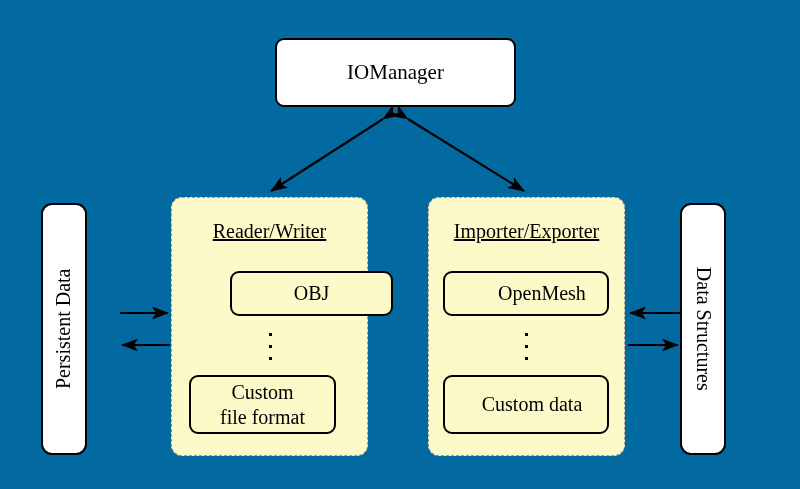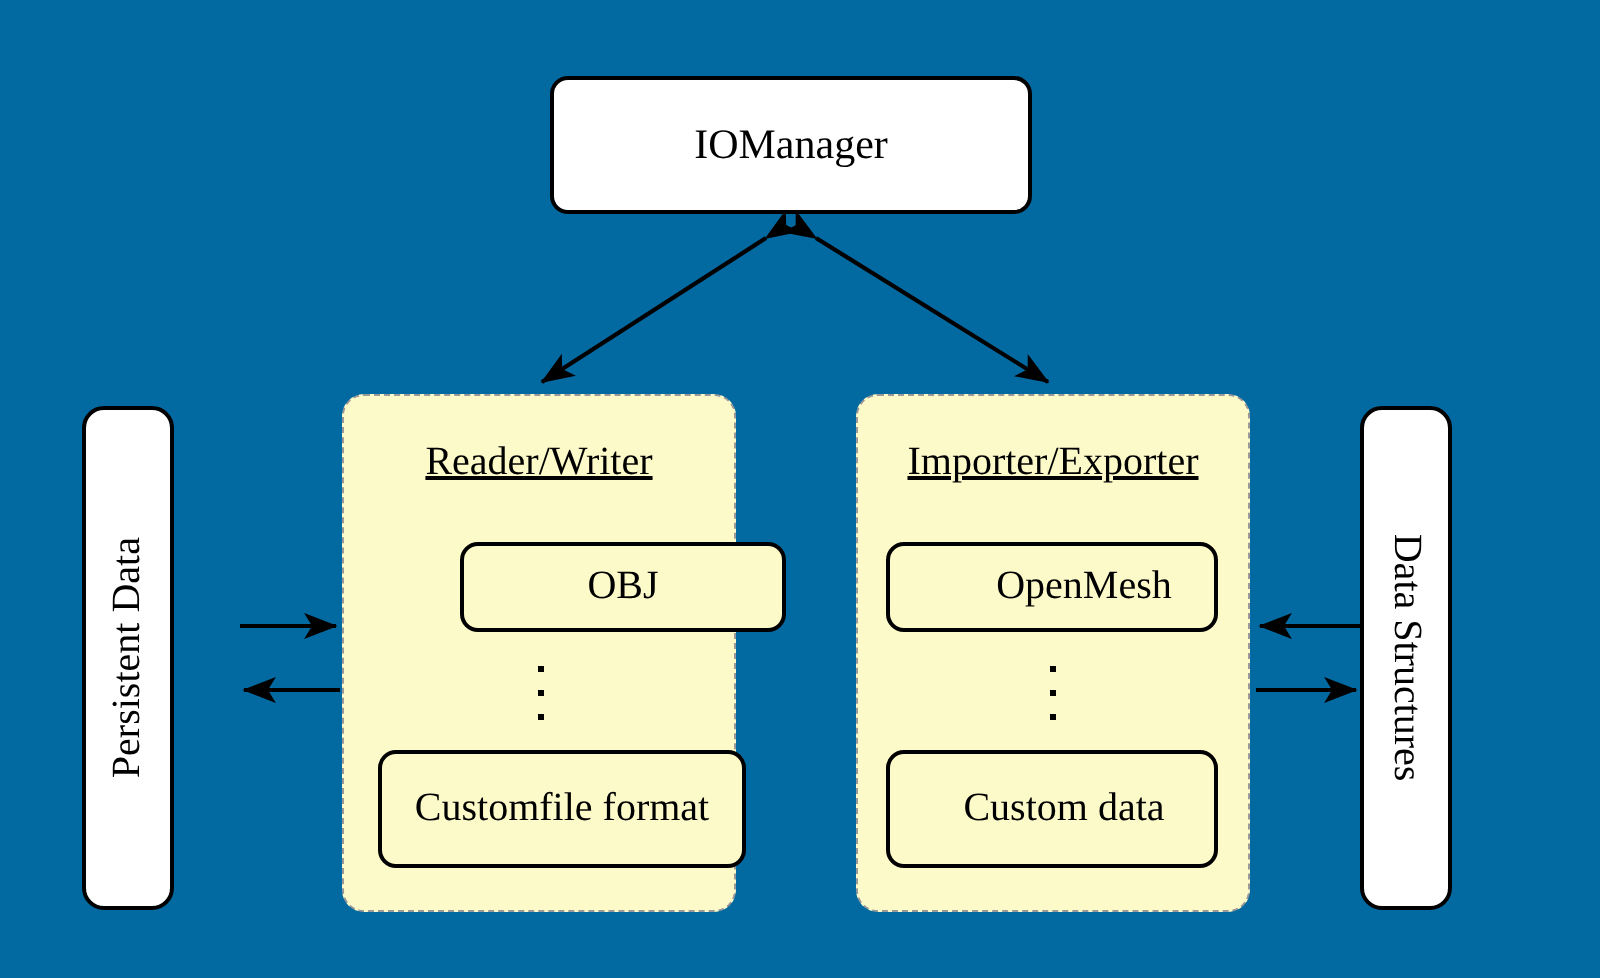--- a/index.html
+++ b/index.html
@@ -165,21 +165,21 @@
   <div class="leaf" style="left:189px; top:271px; width:163px; height:45px;margin-left:41px;">
     <span>OBJ</span>
   </div>
 
   <div class="vdots" style="left:268px; top:333px; width:4px; height:27px;">
     <i></i>
       <i></i>
       <i></i>
   </div>
 
-  <div class="leaf" style="left:189px; top:375px; width:184px; height:59px; flex-direction:row;">
+  <div class="leaf" style="left:189px; top:375px; width:147px; height:59px; flex-direction:column;">
     <span>Custom</span>
     <span>file format</span>
   </div>
 
   <div class="group" style="left:428px; top:197px; width:197px; height:259px;">
     <div class="group-title" style="top:22px;">Importer/Exporter</div>
   </div>
 
   <div class="leaf" style="left:443px; top:271px; width:166px; height:45px;padding-left:32px;">
     <span>OpenMesh</span>

